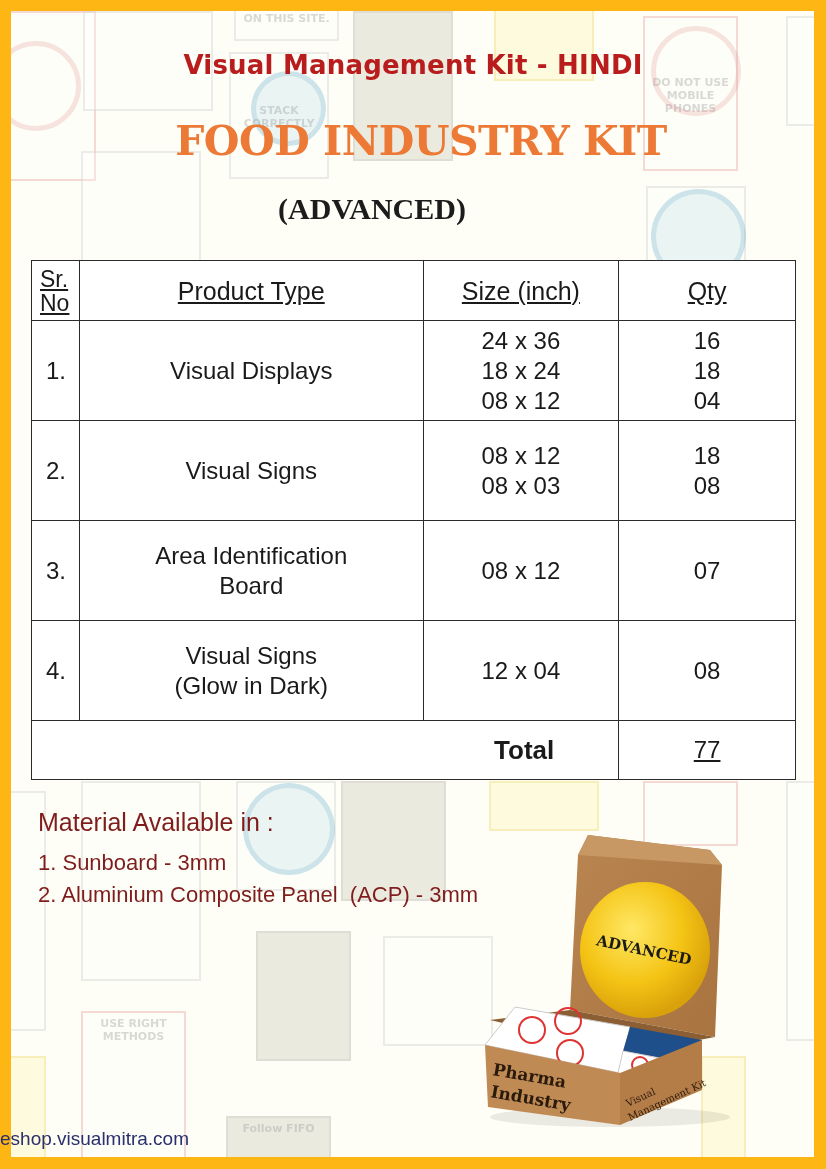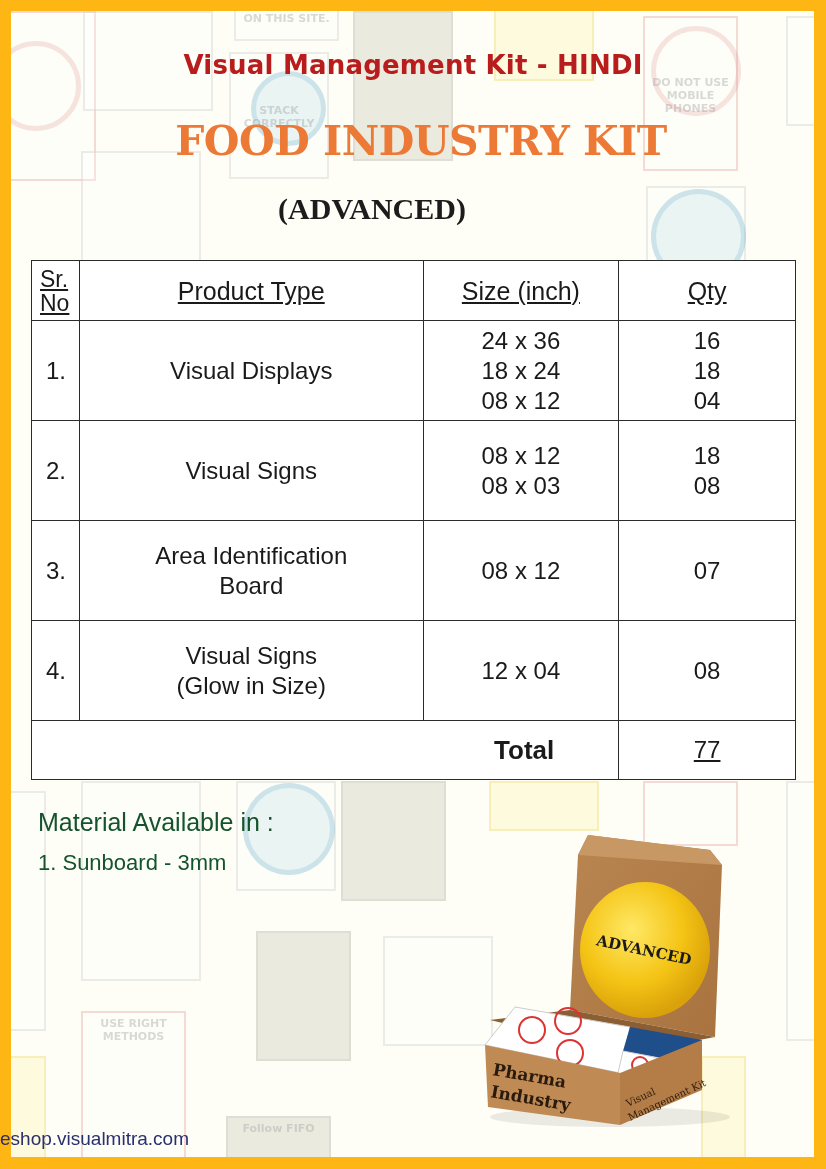--- a/index.html
+++ b/index.html
@@ -56,21 +56,21 @@
   }
   table.kit th { height: 59px; font-size: 25px; text-decoration: underline; }
   table.kit th.srno { font-size: 23px; line-height: 24px; text-align: left; padding-left: 8px; }
   table.kit td { height: 99px; }
   table.kit td.sr { text-align: left; padding-left: 14px; }
   table.kit td.total-label { text-align: right; padding-right: 64px; font-weight: bold; font-size: 26px; height: 58px; }
   table.kit td.total-val { height: 58px; text-decoration: underline; }
   .col-sr { width: 48px; } .col-type { width: 344px; } .col-size { width: 196px; } .col-qty { width: 177px; }
 
   .material {
-    position: absolute; left: 38px; top: 808px; color: #14532d;
+    position: absolute; left: 38px; top: 808px; color: #7f1d1d;
     font-family: "Liberation Sans", sans-serif;
   }
   .material .heading { font-size: 25px; margin-bottom: 10px; }
   .material .item { font-size: 22px; line-height: 32px; }
 
   .box { position: absolute; left: 470px; top: 825px; width: 260px; height: 305px; }
   .url {
     position: absolute; left: 0; width: 684px; top: 1128px; text-align: left;
     font-size: 19px; color: #2a2f6e; font-family: "Liberation Sans", sans-serif;
   }
@@ -168,39 +168,40 @@
           <div>08 x 12</div>
         </td>
     <td>
           <div>07</div>
         </td>
   </tr>
   <tr>
     <td class="sr">4.</td>
     <td>
       <div>Visual Signs</div>
-      <div>(Glow in Size)</div>
+      <div>(Glow in Dark)</div>
     </td>
     <td>
           <div>12 x 04</div>
         </td>
     <td>
           <div>08</div>
         </td>
   </tr>
   <tr>
     <td class="total-label" colspan="3">Total</td>
     <td class="total-val">77</td>
   </tr>
 </tbody>
   </table>
 
 <div class="material">
   <div class="heading">Material Available in :</div>
   <div class="item" style="white-space:pre;">1. Sunboard - 3mm</div>
+  <div class="item" style="white-space:pre;">2. Aluminium Composite Panel  (ACP) - 3mm</div>
 </div>
 
 <div class="box">
   <svg width="260" height="305" viewBox="0 0 260 305">
     <defs>
       <radialGradient id="gold" cx="40%" cy="35%" r="65%">
         <stop offset="0%" stop-color="#FFE866"></stop>
         <stop offset="60%" stop-color="#F4C415"></stop>
         <stop offset="100%" stop-color="#D9A10A"></stop>
       </radialGradient>

